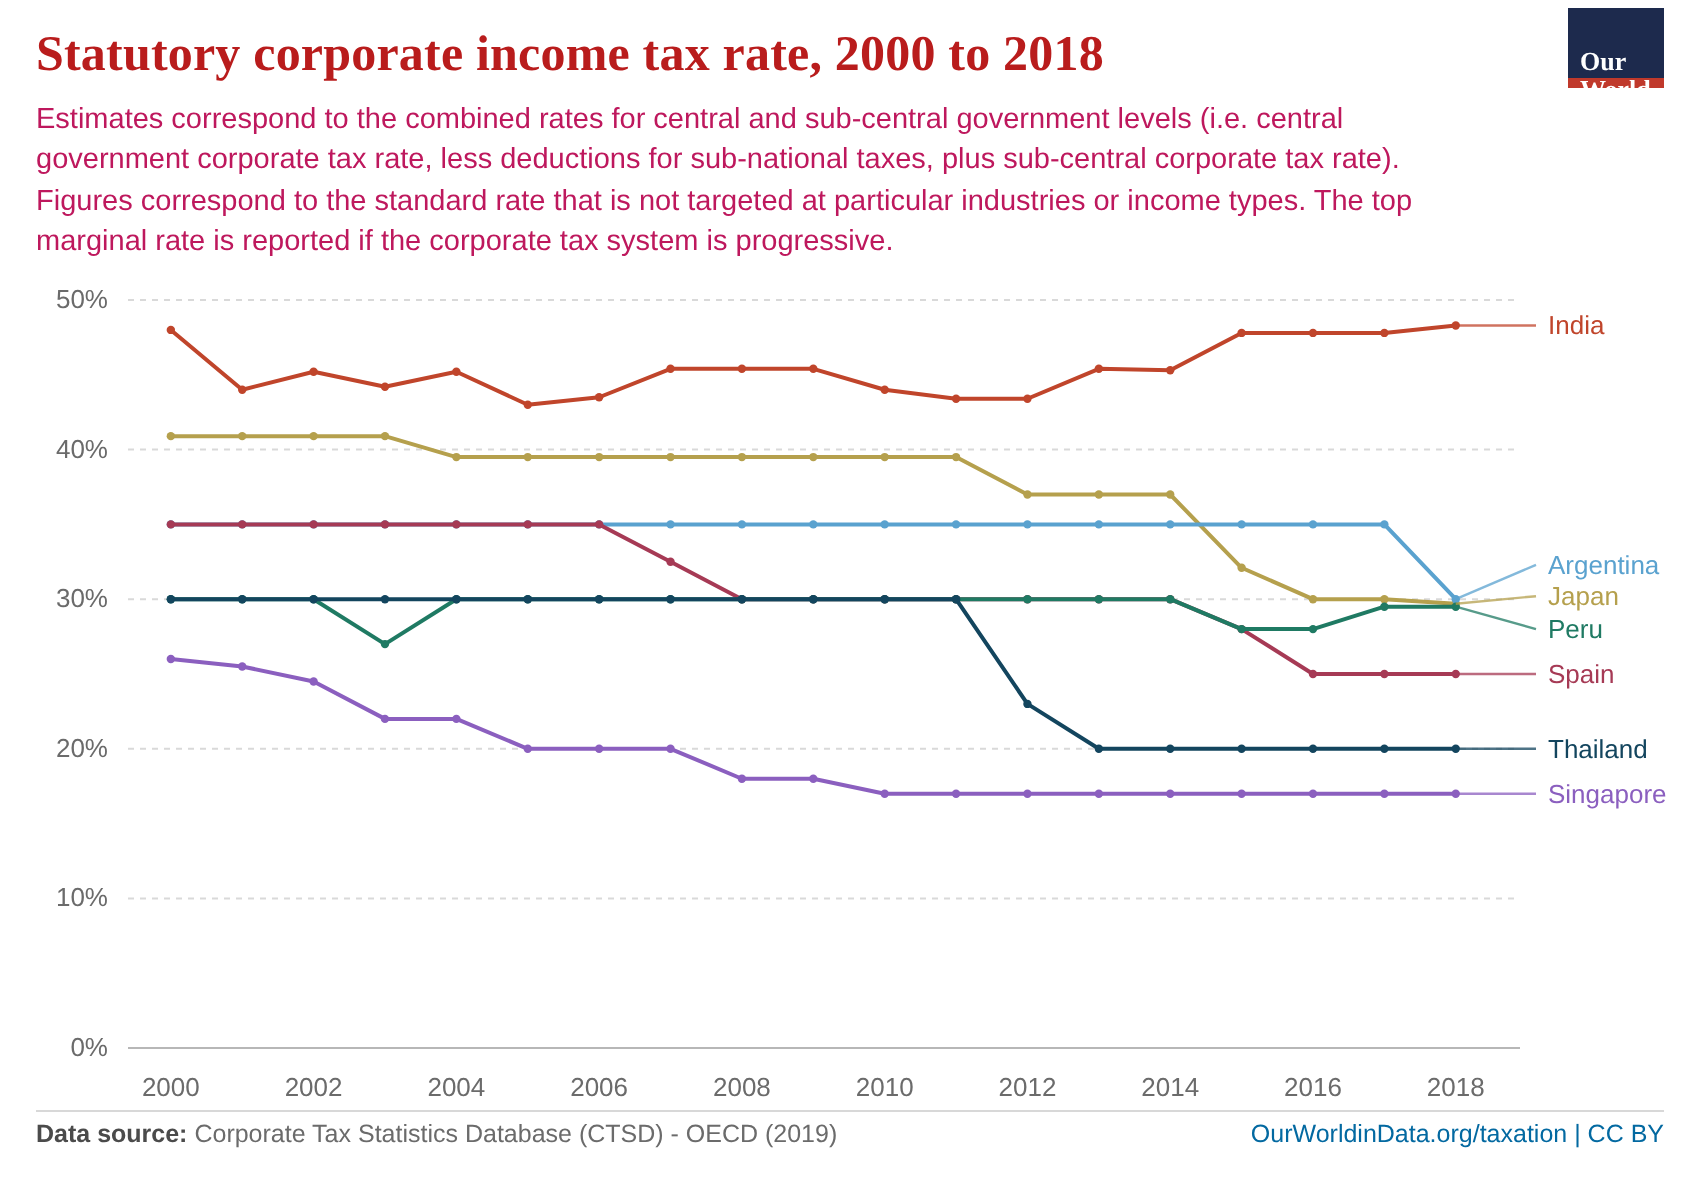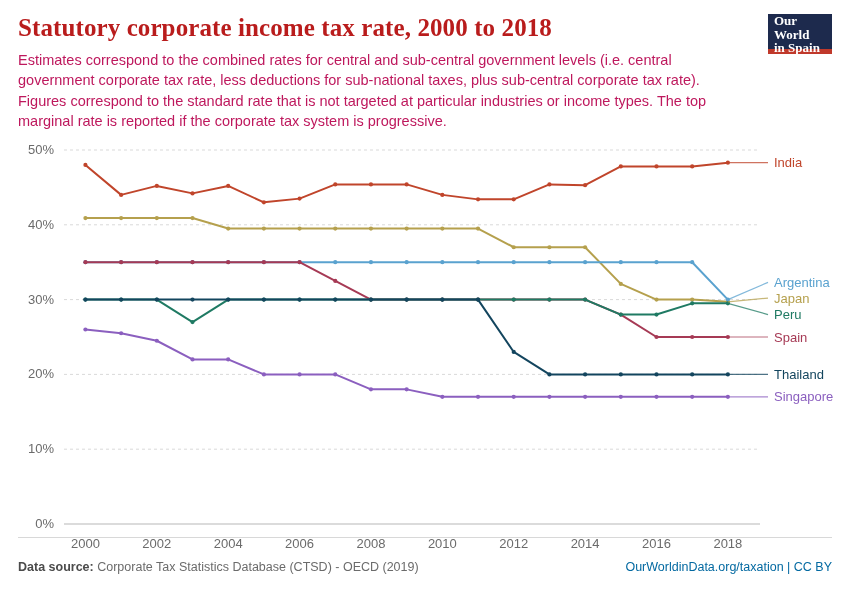--- a/index.html
+++ b/index.html
@@ -32,32 +32,32 @@
   }
   .subtitle {
     font-size: 14.5px;
     line-height: 1.42;
     color: #be185d;
     max-width: 720px;
     margin: 0;
   }
   .owid-logo {
     position: absolute;
-    top: 14px;
+    top: 4px;
     right: 18px;
-    width: 64px;
+    width: 48px;
     height: 40px;
     background: #1d2a4d;
     color: #ffffff;
     font-family: "Liberation Serif", serif;
     font-weight: bold;
     font-size: 13px;
     line-height: 1.05;
     text-align: left;
-    padding: 0 5px 0 6px;
+    padding: 20px 5px 0 6px;
     box-sizing: border-box;
     border-bottom: 5px solid #c0392b;
   }
   .owid-logo span { display: block; }
 
   .chart-area {
     position: absolute;
     left: 0;
     top: 136px;
     width: 850px;
@@ -65,21 +65,21 @@
   }
   .chart-svg { display: block; }
 
   .footer {
     position: absolute;
     left: 18px;
     right: 18px;
     bottom: 12px;
     height: 28px;
     border-top: 1px solid #d8d8d8;
-    padding-top: 22px;
+    padding-top: 4px;
     font-size: 12.5px;
     color: #6b6b6b;
     display: flex;
     justify-content: space-between;
     align-items: flex-start;
   }
   .footer b { color: #4b4b4b; }
   .footer-right { color: #0369a1; }
 
   text { font-family: "Liberation Sans", sans-serif; }

